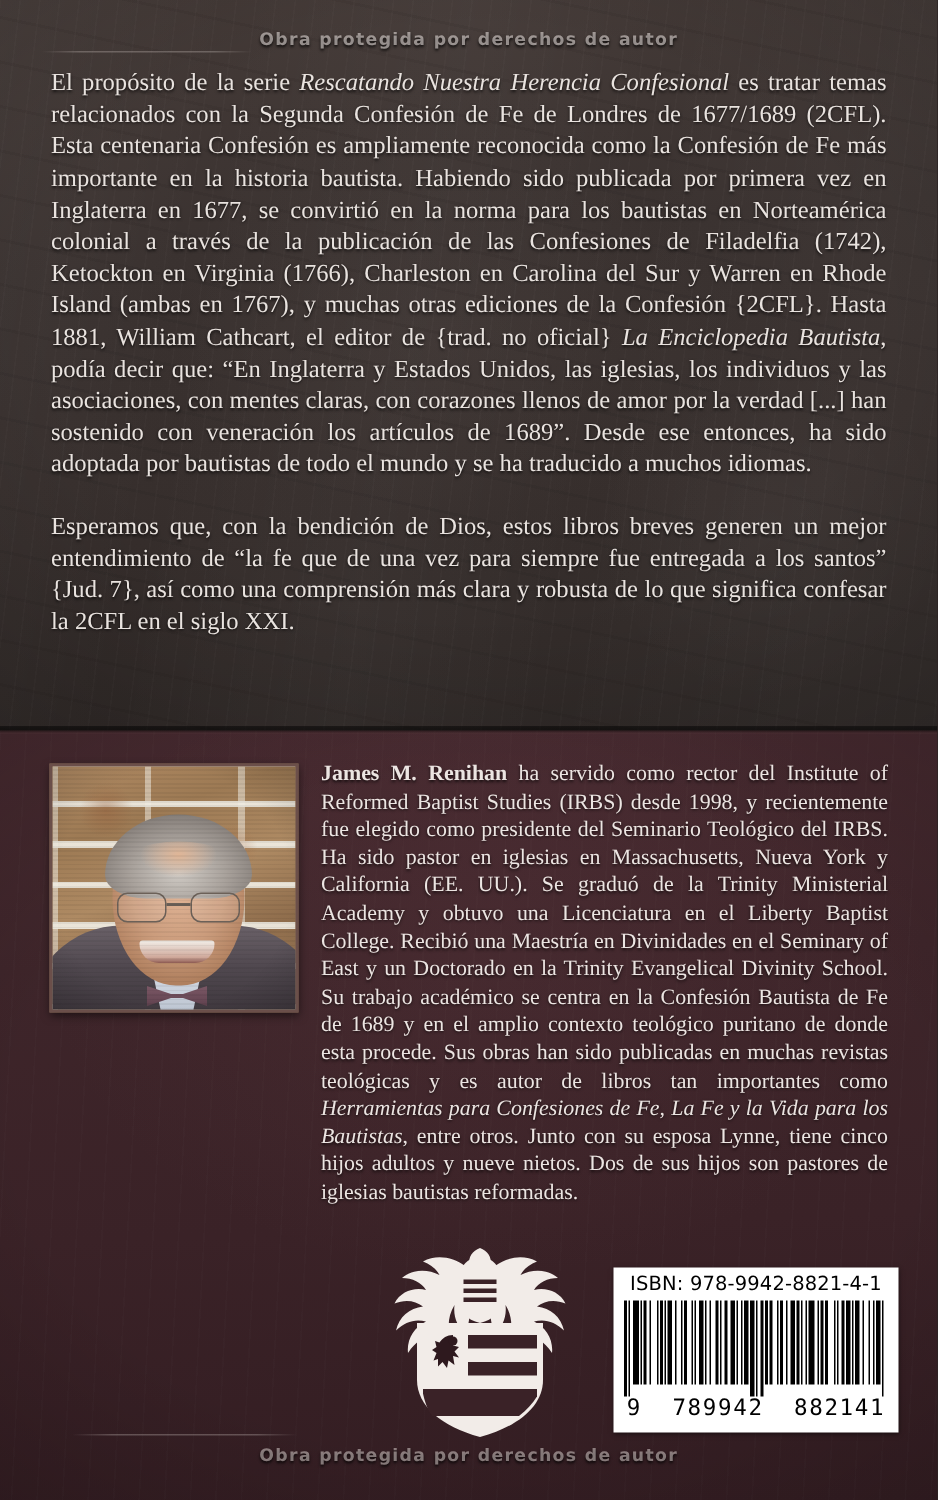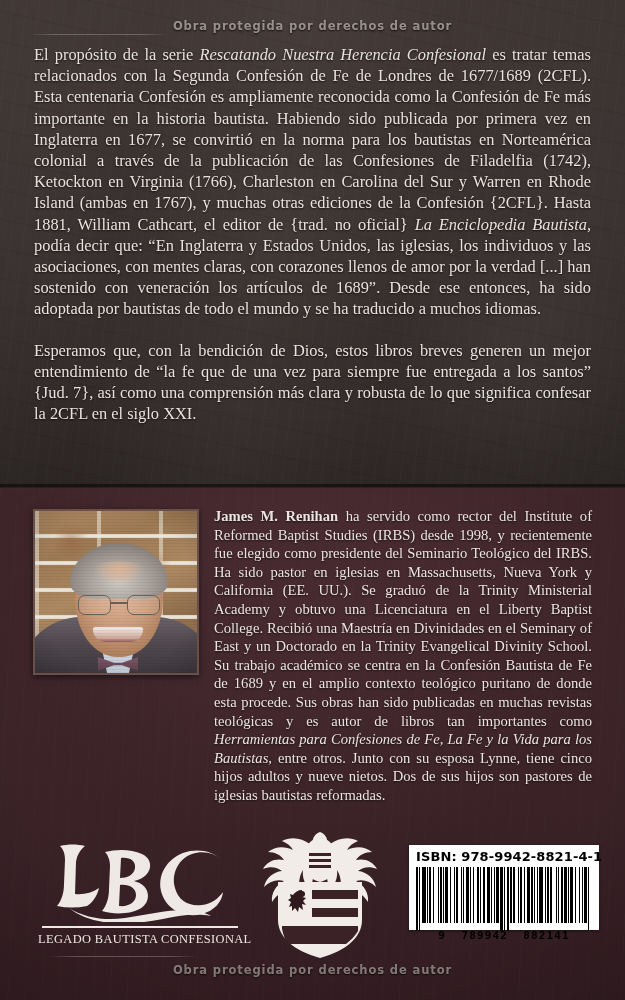--- a/index.html
+++ b/index.html
@@ -283,26 +283,25 @@
     height: 126px;
     z-index: 7;
   }
 
   
   .barcode-box {
     position: absolute;
     left: 409px;
     top: 845px;
     width: 190px;
-    height: 85px;
+    height: 110px;
     background: #ffffff;
     padding: 4px 7px 3px 7px;
     z-index: 7;
     box-shadow: 0 1px 3px rgba(0,0,0,0.5);
-    font-weight: bold;
   }
   .isbn-label {
     font-family: "DejaVu Sans", "Liberation Sans", sans-serif;
     font-size: 13px;
     color: #000;
     text-align: center;
     letter-spacing: 0.1px;
     line-height: 15px;
     white-space: nowrap;
   }
@@ -312,21 +311,21 @@
     display: flex;
     align-items: flex-start;
     justify-content: center;
     gap: 0;
   }
   .bar { background: #000; height: 56px; }
   .bar.tall { height: 64px; }
   .bar.sp { background: transparent; }
   .barcode-digits {
     font-family: "DejaVu Sans Mono", "Liberation Mono", monospace;
-    font-size: 11px;
+    font-size: 15px;
     color: #000;
     text-align: center;
     letter-spacing: 1.1px;
     margin-top: -2px;
     white-space: nowrap;
   }
 </style>
 </head>
 <body>
 
@@ -360,40 +359,20 @@
         <div class="lens lens-l"></div>
         <div class="bridge"></div>
         <div class="lens lens-r"></div>
       </div>
       <div class="photo-grain"></div>
     </div>
   </div>
 
   <div class="bio"><b>James M. Renihan</b><span> ha servido como rector del Institute of Reformed Baptist Studies (IRBS) desde 1998, y recientemente fue elegido como presidente del Seminario Teológico del IRBS. Ha sido pastor en iglesias en Massachusetts, Nueva York y California (EE. UU.). Se graduó de la Trinity Ministerial Academy y obtuvo una Licenciatura en el Liberty Baptist College. Recibió una Maestría en Divinidades en el Seminary of East y un Doctorado en la Trinity Evangelical Divinity School. Su trabajo académico se centra en la Confesión Bautista de Fe de 1689 y en el amplio contexto teológico puritano de donde esta procede. Sus obras han sido publicadas en muchas revistas teológicas y es autor de libros tan importantes como </span><i>Herramientas para Confesiones de Fe, La Fe y la Vida para los Bautistas</i><span>, entre otros. Junto con su esposa Lynne, tiene cinco hijos adultos y nueve nietos. Dos de sus hijos son pastores de iglesias bautistas reformadas.</span></div>
 
-  <div class="lbc">
-    <div class="lbc-mark">
-      <svg width="186" height="84" viewBox="0 0 186 84" aria-hidden="true">
-        <g fill="#efe9e5">
-
-          <path d="M13 8 C21 6 30 6 38 8 C33 12 30 17 29 24 L28 56 C36 57 45 55 52 50 C50 58 46 64 40 68 C30 70 20 70 10 68 C15 62 17 54 17 46 L18 22 C18 15 16 11 13 8 Z"></path>
-
-          <path d="M58 14 C70 11 84 11 95 16 C104 20 106 30 99 37 C96 40 92 42 87 43 C95 45 101 50 101 58 C101 68 91 74 78 75 C70 76 62 75 55 73 C60 67 62 59 62 51 L63 28 C63 22 61 17 58 14 Z
-                   M74 20 L73 40 C80 40 87 37 88 30 C89 23 83 19 74 20 Z
-                   M73 47 L72 68 C82 69 89 64 89 57 C89 50 82 46 73 47 Z"></path>
-
-          <path d="M175 22 C168 15 156 12 145 16 C131 21 124 36 128 50 C131 62 142 69 155 67 C164 66 171 61 176 54 C175 64 167 73 155 76 C136 81 118 70 114 53 C110 34 123 17 143 13 C155 11 167 14 175 22 Z"></path>
-
-          <path d="M22 70 C38 80 58 83 78 80 C98 77 118 72 138 72 C148 72 157 74 164 78 C154 76 143 76 132 78 C110 82 88 87 66 85 C49 84 33 79 22 70 Z"></path>
-        </g>
-      </svg>
-    </div>
-    <div class="lbc-rule"></div>
-    <div class="lbc-sub">LEGADO BAUTISTA CONFESIONAL</div>
-  </div>
 
   <div class="crest">
     <svg width="124" height="126" viewBox="0 0 124 126" aria-hidden="true">
       <g fill="#f2ece8">
 
         <path d="M52 12 C44 6 33 4 24 9 C29 11 33 14 35 18 C27 14 17 14 10 20 C17 20 23 23 26 28 C18 26 9 29 5 37 C12 34 19 35 24 39 C15 40 8 46 6 55 C12 49 19 47 26 49 C18 53 13 61 14 70 C19 62 26 58 34 58 C27 64 24 73 27 82 C30 73 36 67 44 64 C40 56 40 46 45 38 C44 46 47 53 53 58 L56 40 C50 34 48 22 52 12 Z"></path>
 
         <path d="M72 12 C80 6 91 4 100 9 C95 11 91 14 89 18 C97 14 107 14 114 20 C107 20 101 23 98 28 C106 26 115 29 119 37 C112 34 105 35 100 39 C109 40 116 46 118 55 C112 49 105 47 98 49 C106 53 111 61 110 70 C105 62 98 58 90 58 C97 64 100 73 97 82 C94 73 88 67 80 64 C84 56 84 46 79 38 C80 46 77 53 71 58 L68 40 C74 34 76 22 72 12 Z"></path>
 
         <path d="M62 6 C55 6 49 11 48 19 L48 34 C48 42 53 48 62 50 C71 48 76 42 76 34 L76 19 C75 11 69 6 62 6 Z"></path>

